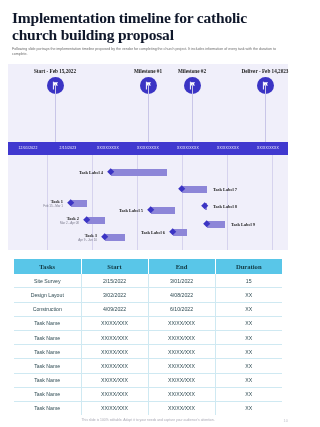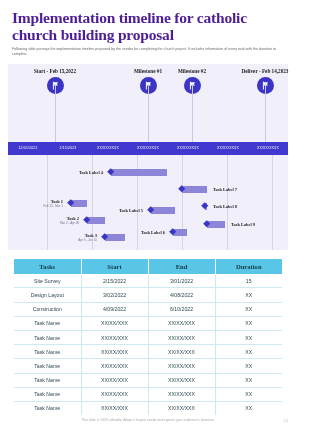--- a/index.html
+++ b/index.html
@@ -11,21 +11,21 @@
   }
   .slide { position: relative; width: 296px; height: 427px; background: #ffffff; }
 
   
   .header { padding: 9px 12px 0 12px; }
   .title {
     font-family: "Liberation Serif", serif;
     font-weight: bold;
     font-size: 15.5px;
     line-height: 17px;
-    color: #4c1d95;
+    color: #0f172a;
     letter-spacing: -0.2px;
   }
   .subtitle {
     margin-top: 4px;
     font-size: 3.6px;
     line-height: 5.4px;
     color: #6a6a6a;
     max-width: 272px;
   }
 

